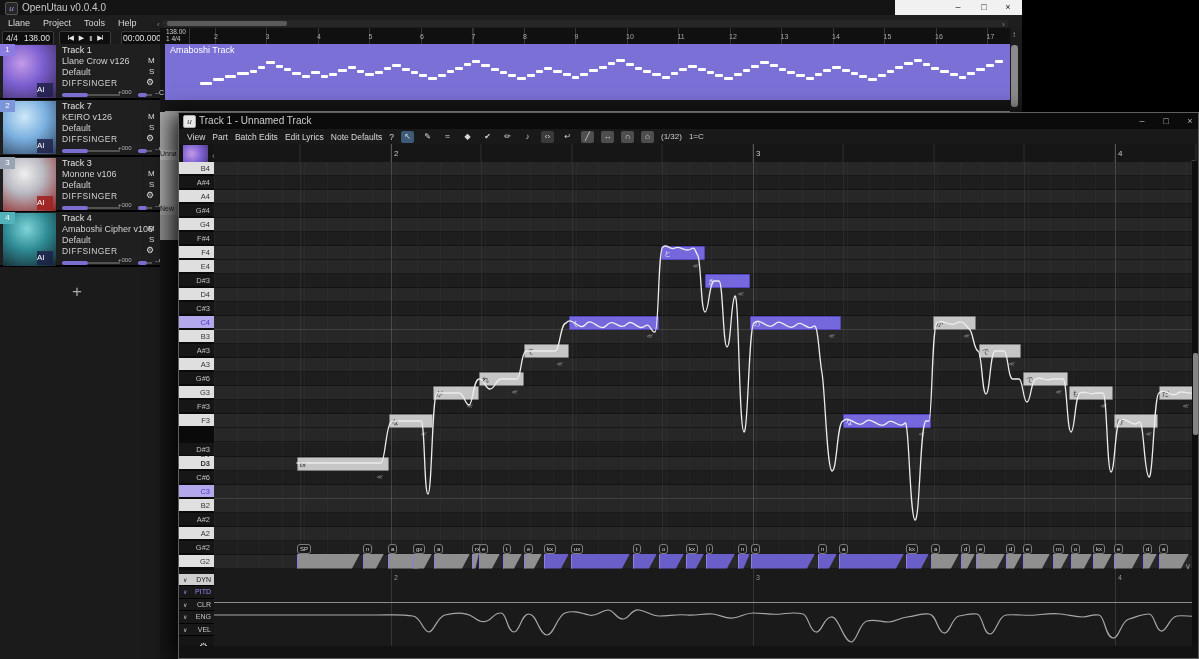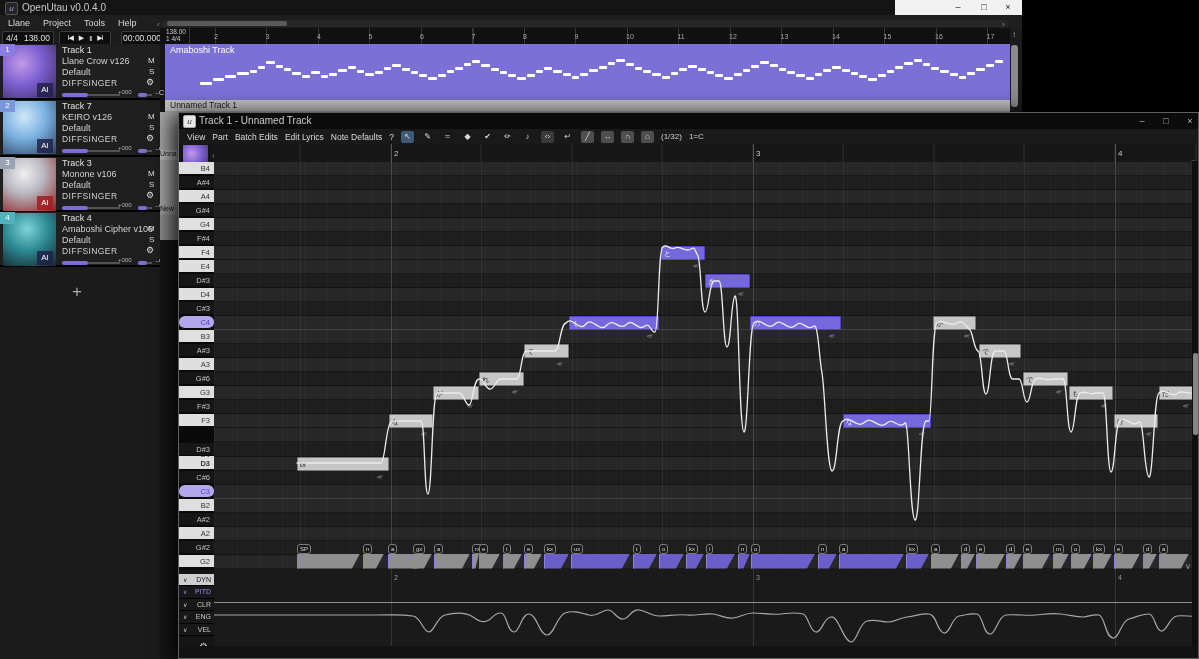--- a/index.html
+++ b/index.html
@@ -44,21 +44,21 @@
   #mw-vthumb{left:0;top:3px;width:7px;height:62px;background:#8a8a8a;border-radius:3px;}
 
   
   .track{left:0;width:160px;background:#1f1f1f;border-bottom:2px solid #000;box-sizing:border-box;}
   .tnum{left:0;top:0;width:15px;height:12px;color:#fff;font-size:8px;text-align:center;line-height:12px;z-index:3;}
   .avatar{left:3px;top:1px;width:53px;height:53px;}
   .g1{background:radial-gradient(circle at 35% 35%,#c39ae8,#7b5fd0 45%,#3a2a55);}
   .g2{background:radial-gradient(circle at 40% 30%,#cfe8f8,#7ab0e0 45%,#2c3e5a);}
   .g3{background:radial-gradient(circle at 40% 30%,#f0f0f0,#b9b9c2 40%,#8c2020);}
   .g4{background:radial-gradient(circle at 45% 30%,#7fd4d8,#2e8b94 45%,#15242c);}
-  .ai-badge{left:37px;top:39px;width:16px;height:14px;color:#fff;font-size:8px;text-align:center;line-height:14px;}
+  .ai-badge{left:37px;top:39px;width:16px;height:14px;color:#fff;font-size:8px;text-align:left;line-height:14px;}
   .tname{left:62px;top:1px;font-size:9px;color:#e2e2e2;}
   .tsinger{left:62px;top:12px;font-size:9px;color:#d0d0d0;}
   .tpreset{left:62px;top:23px;font-size:9px;color:#d0d0d0;}
   .tengine{left:62px;top:34px;font-size:8.5px;color:#cfcfcf;letter-spacing:.4px;}
   .tm{left:148px;top:12px;font-size:8px;color:#ddd;}
   .ts{left:149px;top:23px;font-size:8px;color:#ddd;}
   .tgear{left:146px;top:33px;font-size:9px;color:#ddd;}
   .sl-line{top:50px;height:2px;background:#525252;}
   .sl-fill{top:49px;height:4px;background:#7a6fd0;border-radius:2px;}
   .tgain{left:118px;top:45px;font-size:6px;color:#b0b0b0;}
@@ -97,21 +97,21 @@
     background-image:repeating-linear-gradient(90deg,#2e2e2e 0 1px,transparent 1px 90.5px);
     background-position:-4.5px 0;}
   .pr-bar-num{top:5px;color:#c8c8c8;font-size:8px;}
   .pr-bar-tick{top:0;width:1px;height:17.5px;background:#555;}
 
   #pr-keys{left:0;top:48.5px;width:35px;height:408px;background:#0a0a0a;}
   .pkey{left:0;width:35px;height:13.05px;border-bottom:1px solid #0a0a0a;font-size:7.5px;
     text-align:right;padding-right:4px;box-sizing:border-box;line-height:13px;}
   .pkey.w{background:#dfdfdf;color:#333;}
   .pkey.b{background:#161616;color:#c4c4c4;}
-  .pkey.c{background:#b3a8ec;color:#4b3bc8;border-radius:6px;}
+  .pkey.c{background:#b3a8ec;color:#4b3bc8;}
 
   #pr-grid{left:35px;top:48.5px;width:986px;height:408px;overflow:hidden;background:#222;}
   .grow{left:0;width:986px;height:14.05px;box-sizing:border-box;border-bottom:1px solid rgba(0,0,0,.35);}
   .grow.w{background:#272727;}
   .grow.b{background:#1e1e1e;}
   .grow.oct{border-bottom:1px solid #404040;}
   .beat-line{top:0;width:1px;height:408px;background:rgba(255,255,255,.06);}
   .bar-line{top:0;width:1px;height:408px;background:rgba(255,255,255,.16);}
   .dots{left:0;top:0;width:986px;height:408px;
     background-image:repeating-linear-gradient(90deg,rgba(255,255,255,.025) 0 1px,transparent 1px 22.6px);}
@@ -298,21 +298,20 @@
             <div class="mini-note" style="left: 766px; top: 23px; width: 8px;"></div>
             <div class="mini-note" style="left: 775px; top: 26px; width: 9px;"></div>
             <div class="mini-note" style="left: 785px; top: 29px; width: 8px;"></div>
             <div class="mini-note" style="left: 794px; top: 32px; width: 7px;"></div>
             <div class="mini-note" style="left: 802px; top: 28px; width: 8px;"></div>
             <div class="mini-note" style="left: 811px; top: 24px; width: 9px;"></div>
             <div class="mini-note" style="left: 821px; top: 20px; width: 8px;"></div>
             <div class="mini-note" style="left: 830px; top: 16px; width: 8px;"></div>
           </div>
       </div>
-      <div id="part2" class="abs">Unnamed Track 1</div>
       <div id="part2-body" class="abs"></div>
     </div>
 
     <div id="mw-vscroll-icon" class="abs">↕</div>
     <div id="mw-vscroll" class="abs">
       <div id="mw-vthumb" class="abs"></div>
     </div>
 
     <div id="tracks">
         <div class="abs track" style="top: 44px; height: 56px;">

